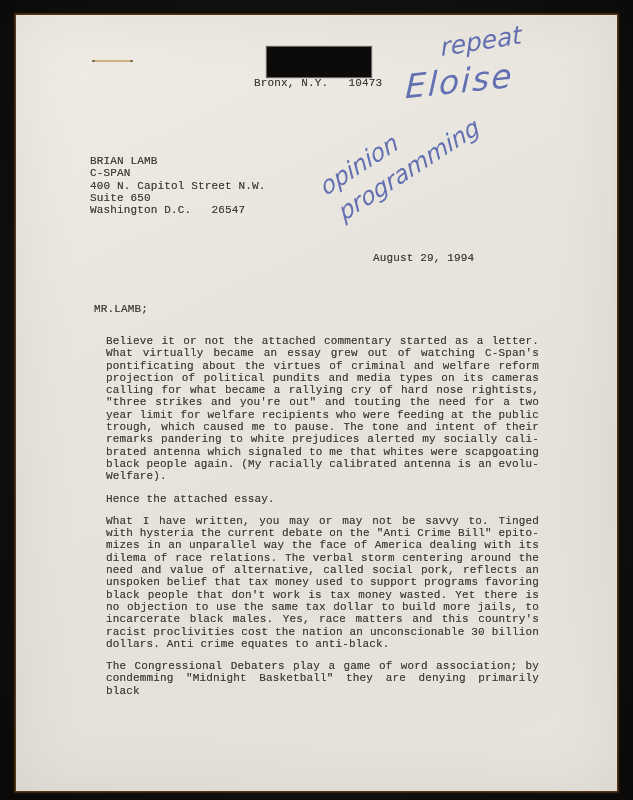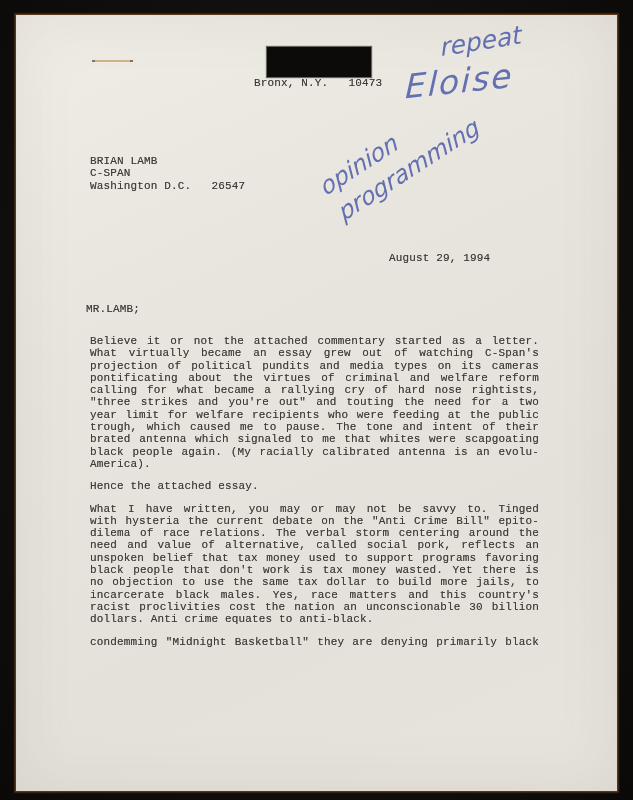--- a/index.html
+++ b/index.html
@@ -63,25 +63,25 @@
     transform-origin:left top;
   }
   .hand-repeat { left:424px; top:18px; font-size:25px; transform:rotate(-9deg) skewX(-6deg); }
   .hand-name   { left:390px; top:52px; font-size:33px; transform:rotate(-6deg) skewX(-8deg); letter-spacing:2px; }
   .hand-note   { left:300px; top:160px; font-size:24px; line-height:31px; transform:rotate(-33deg) skewX(-8deg); }
   .hand-note .l2 { margin-left:6px; }
 
   .recipient { left:74px; top:140px; }
   .recipient div { white-space:pre; }
   .city-line { left:238px; top:62px; }
-  .date-line { left:357px; top:237px;margin-left:16px; }
-  .salutation { left:70px; top:288px; }
+  .date-line { left:357px; top:237px; }
+  .salutation { left:78px; top:288px; }
 
   .body-block { left:74px; top:320px; width:449px; }
-  .para { margin:0 0 10px 0; }
+  .para { margin:0 0 10px 16px; }
   .line { text-align:left; }
   .line.just { text-align:justify; text-align-last:justify; }
 </style>
 </head>
 <body>
 
 <div class="mat"></div>
 
 <div class="paper">
 
@@ -96,54 +96,59 @@
   <div class="hand hand-name">Eloise</div>
 
   <div class="hand hand-note">
     <div class="l1">opinion</div>
     <div class="l2">programming</div>
   </div>
 
   <div class="type abs recipient">
     <div>BRIAN LAMB</div>
     <div>C-SPAN</div>
+    <div>400 N. Capitol Street N.W.</div>
+    <div>Suite 650</div>
     <div>Washington D.C.   26547</div>
   </div>
 
   <div class="type pre abs date-line">August 29, 1994</div>
 
   <div class="type pre abs salutation">MR.LAMB;</div>
 
   <div class="type abs body-block">
       <div class="para">
         <div class="line just">Believe it or not the attached commentary started as a letter.</div>
         <div class="line just">What virtually became an essay grew out of watching C-Span's</div>
+        <div class="line just">pontificating about the virtues of criminal and welfare reform</div>
         <div class="line just">projection of political pundits and media types on its cameras</div>
-        <div class="line just">pontificating about the virtues of criminal and welfare reform</div>
         <div class="line just">calling for what became a rallying cry of hard nose rightists,</div>
         <div class="line just">"three strikes and you're out" and touting the need for a two</div>
         <div class="line just">year limit for welfare recipients who were feeding at the public</div>
         <div class="line just">trough, which caused me to pause.  The tone and intent of their</div>
+        <div class="line just">remarks pandering to white prejudices alerted my socially cali-</div>
         <div class="line just">brated antenna which signaled to me that whites were scapgoating</div>
         <div class="line just">black people again.  (My racially calibrated antenna is an evolu-</div>
-        <div class="line">America).</div>
+        <div class="line">Welfare).</div>
       </div>
       <div class="para">
         <div class="line">Hence the attached essay.</div>
       </div>
       <div class="para">
         <div class="line just">What I have written, you may or may not be savvy to.  Tinged</div>
         <div class="line just">with hysteria the current debate on the "Anti Crime Bill" epito-</div>
+        <div class="line just">mizes in an unparallel way the face of America dealing with its</div>
         <div class="line just">dilema of race relations.  The verbal storm centering around the</div>
         <div class="line just">need and value of alternative, called social pork, reflects an</div>
         <div class="line just">unspoken belief that tax money used to support programs favoring</div>
         <div class="line just">black people that don't work is tax money wasted.  Yet there is</div>
         <div class="line just">no objection to use the same tax dollar to build more jails, to</div>
         <div class="line just">incarcerate black males.  Yes, race matters and this country's</div>
         <div class="line just">racist proclivities cost the nation an unconscionable 30 billion</div>
         <div class="line">dollars. Anti crime equates to anti-black.</div>
       </div>
       <div class="para">
+        <div class="line just">The Congressional Debaters play a game of word association; by</div>
         <div class="line just">condemming "Midnight Basketball" they are denying primarily black</div>
       </div>
     </div>
 
 </div>
 
 </body></html>

